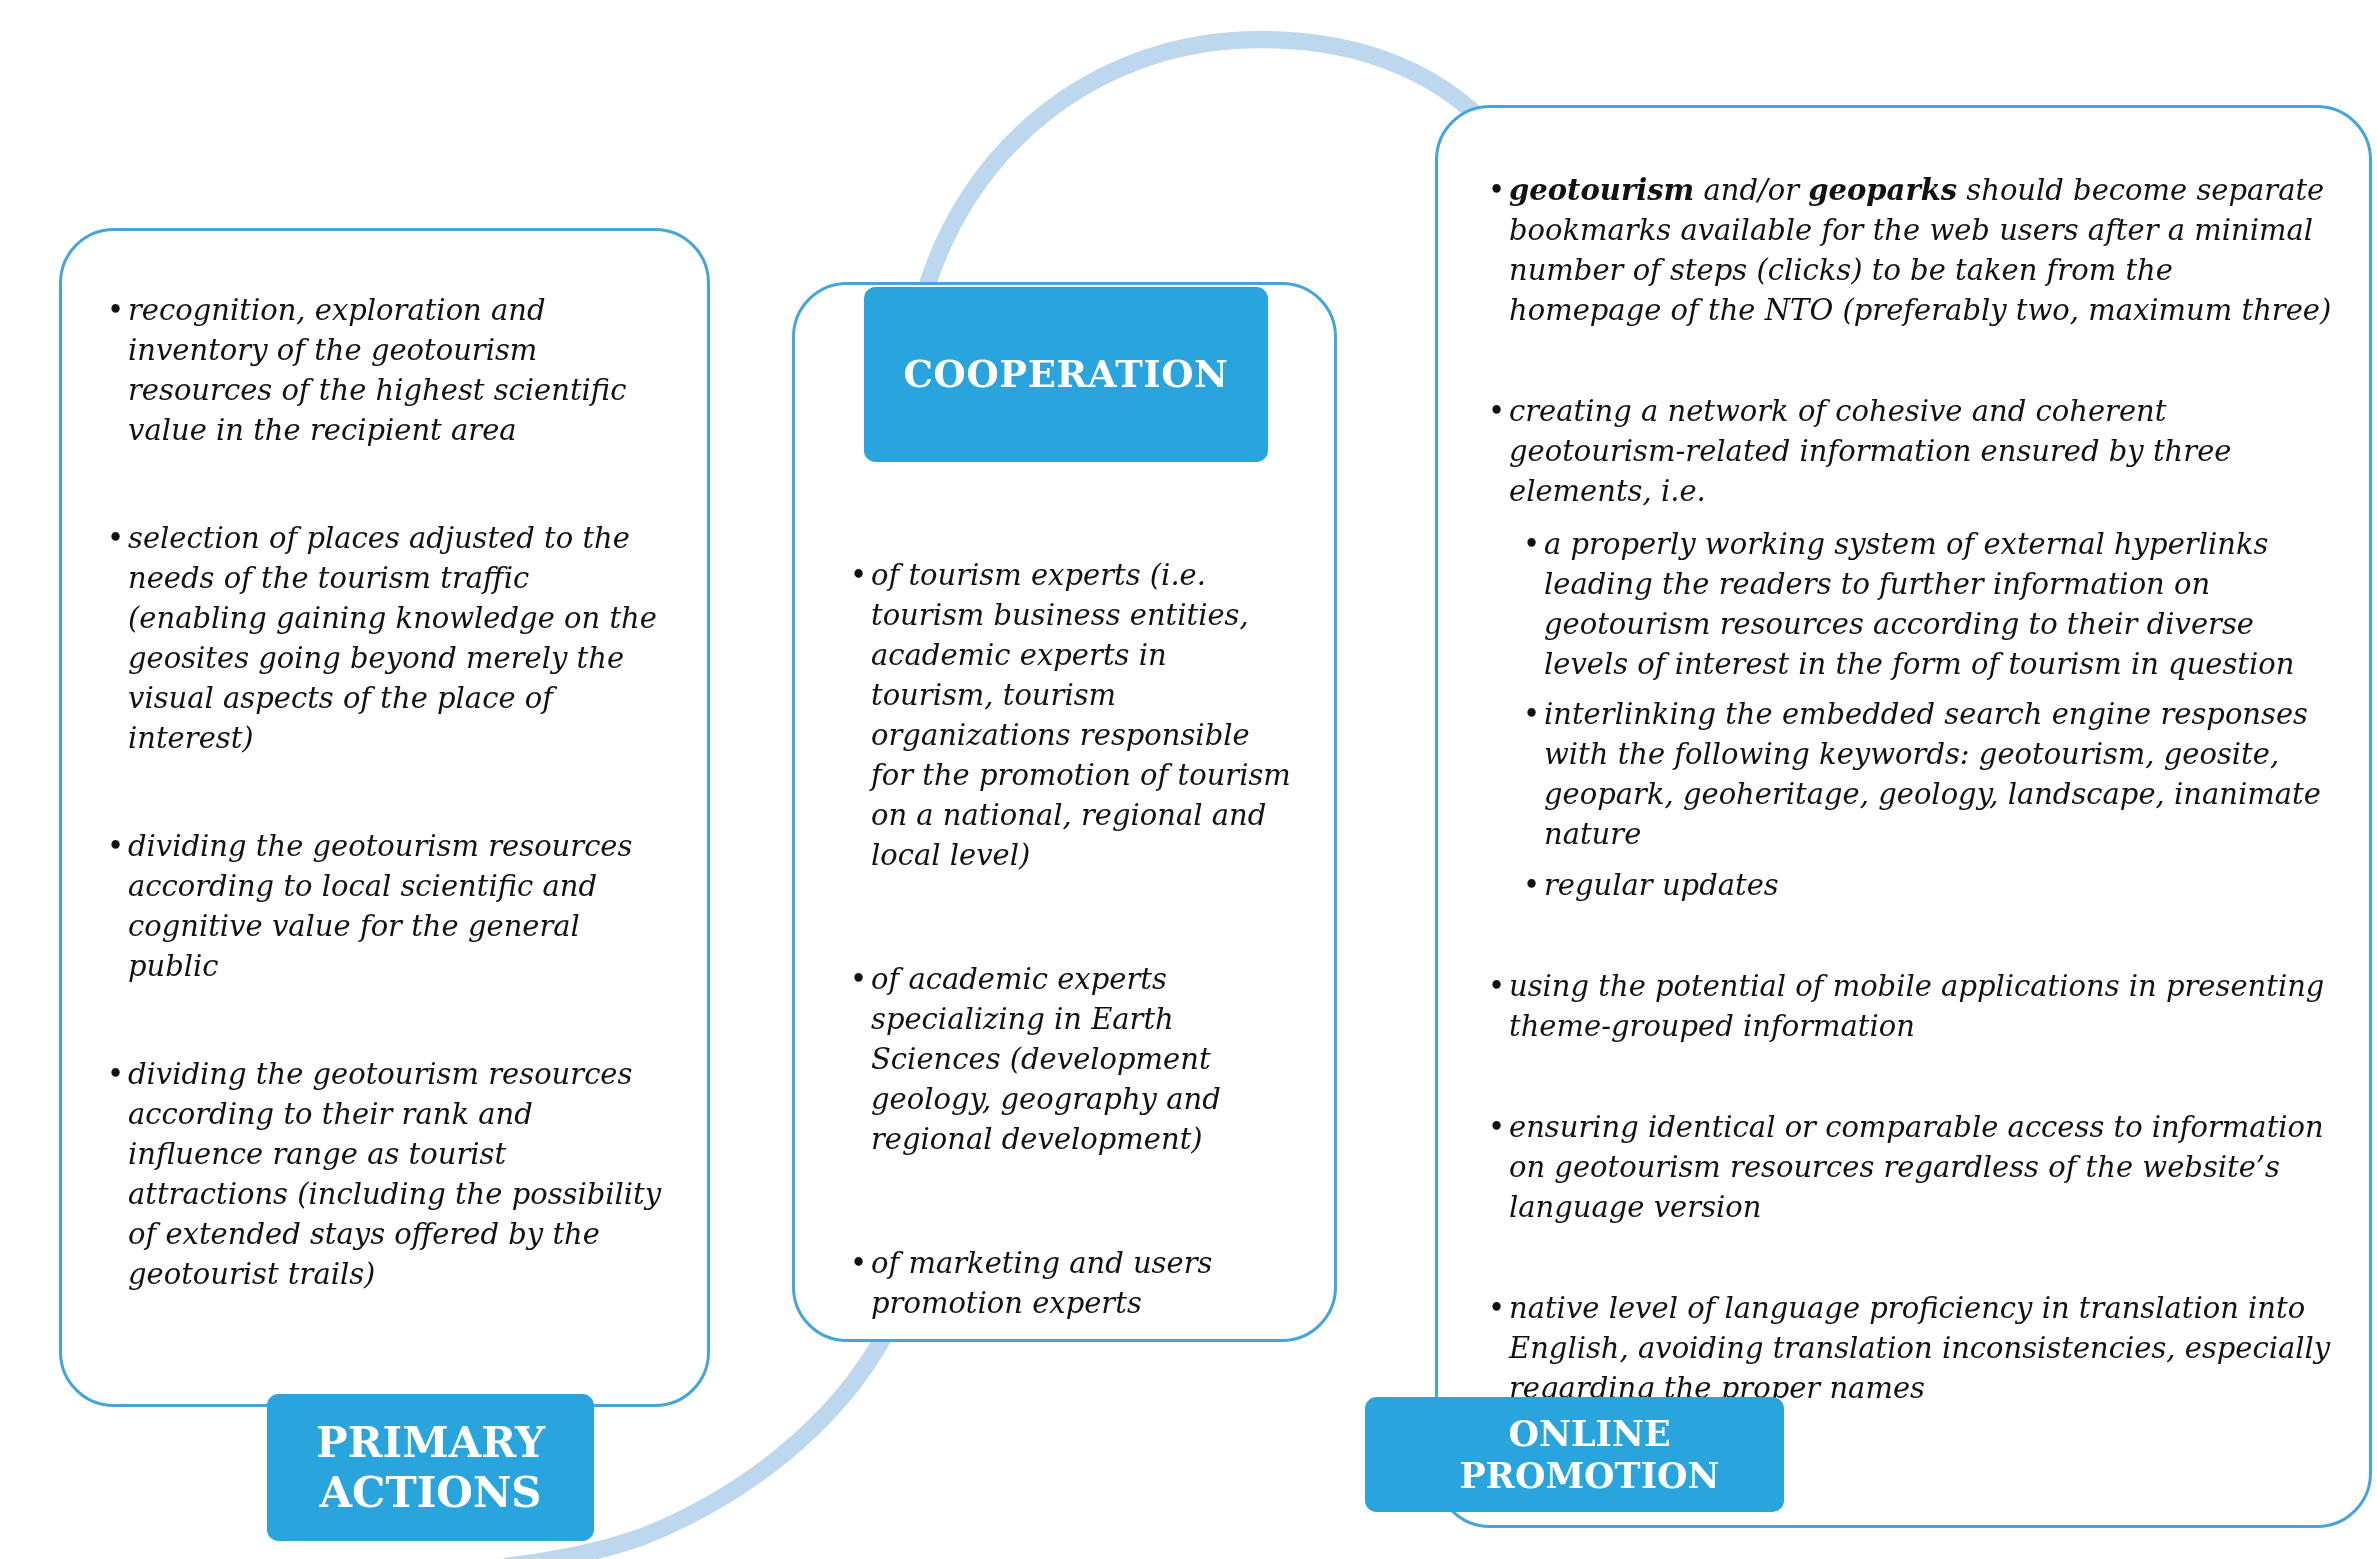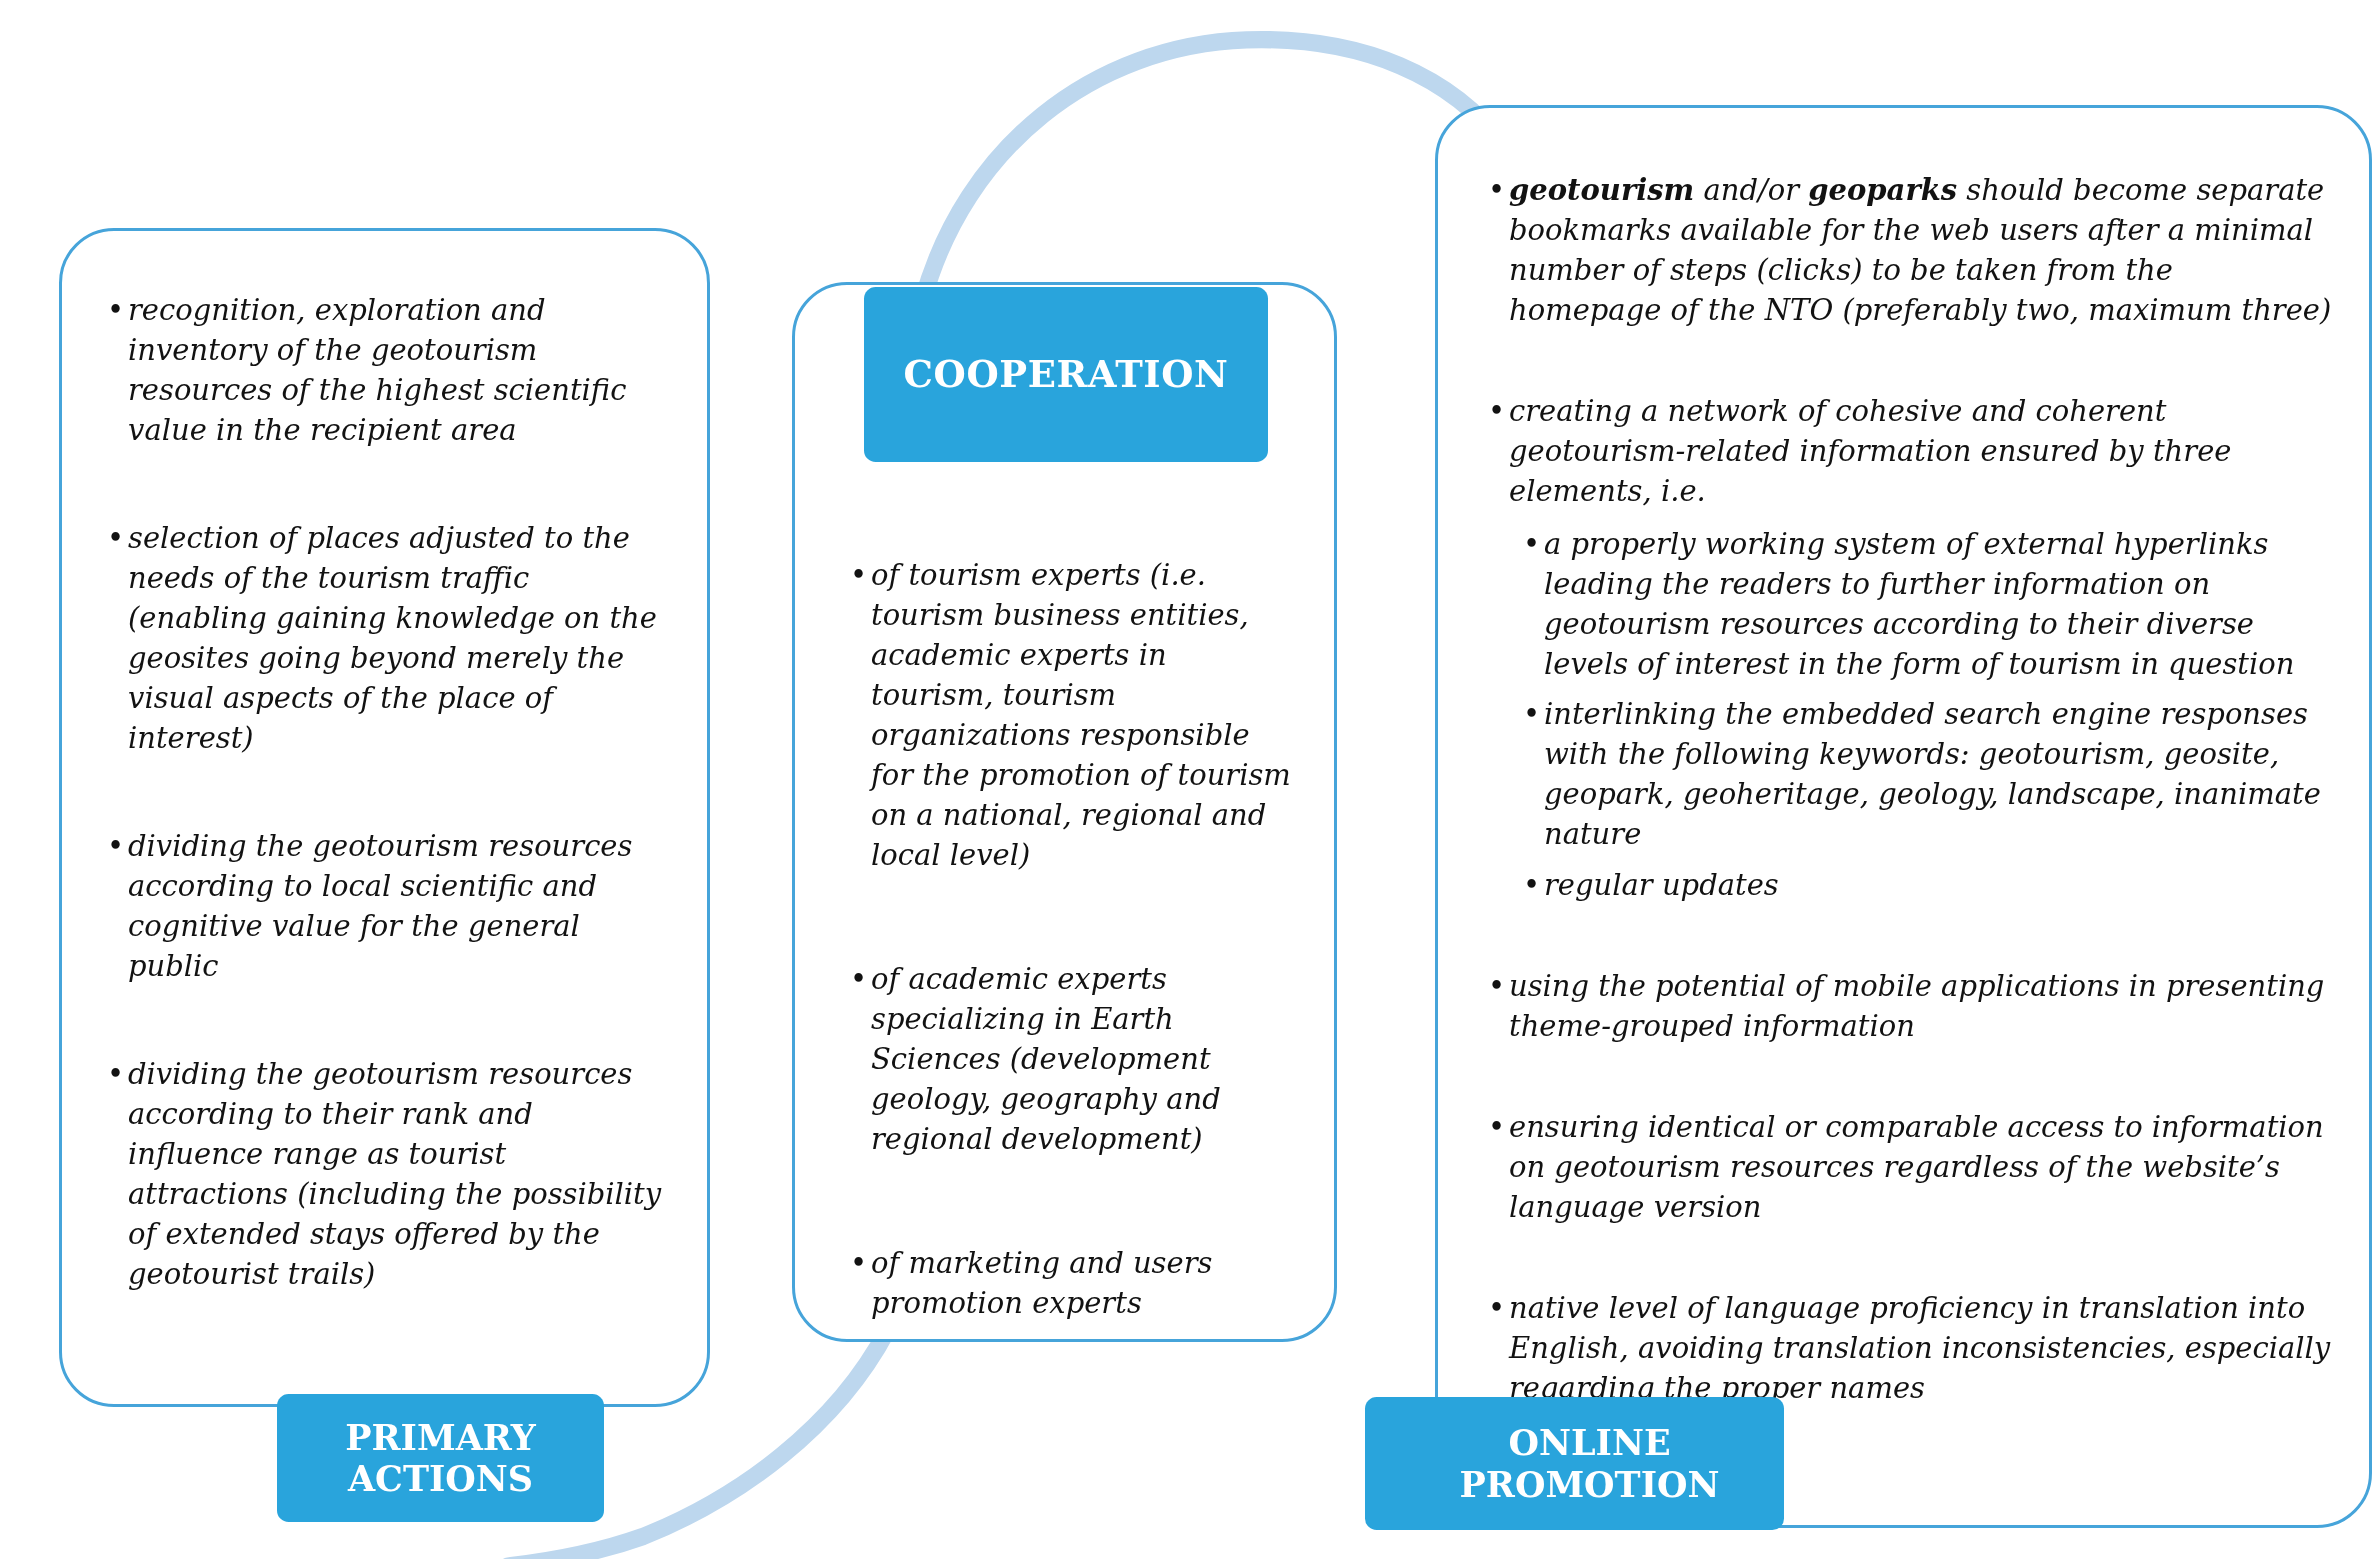--- a/index.html
+++ b/index.html
@@ -52,23 +52,23 @@
     background:var(--badge-bg);
     color:var(--badge-text);
     display:flex;
     align-items:center;
     justify-content:center;
     text-align:center;
     font-weight:bold;
     border-radius:11.6px;
     line-height:1.18;
   }
-  .badge.primary{ left:277px;  top:1394px; width:327px; height:128px; font-size:35px; }
+  .badge.primary{ left:267px;  top:1394px; width:327px; height:147px; font-size:42px; }
   .badge.coop{    left:864px; top:287px;  width:404px; height:175px; font-size:37px; letter-spacing:0.6px; }
-  .badge.online{  left:1365px; top:1397px; width:419px; height:133px; font-size:35px;padding-left:30px; }
+  .badge.online{  left:1365px; top:1397px; width:419px; height:115px; font-size:35px;padding-left:30px; }
 
   .bullet{
     display:flex;
     font-size:29px;
     line-height:40px;
   }
   .marker{ flex:0 0 auto; padding-right:3.9px; }
   .bullet-text{ flex:1 1 auto;font-style:italic; }
   .level-0{ margin-bottom:61px; }
   .box.left .level-0{ margin-bottom:68px; }

